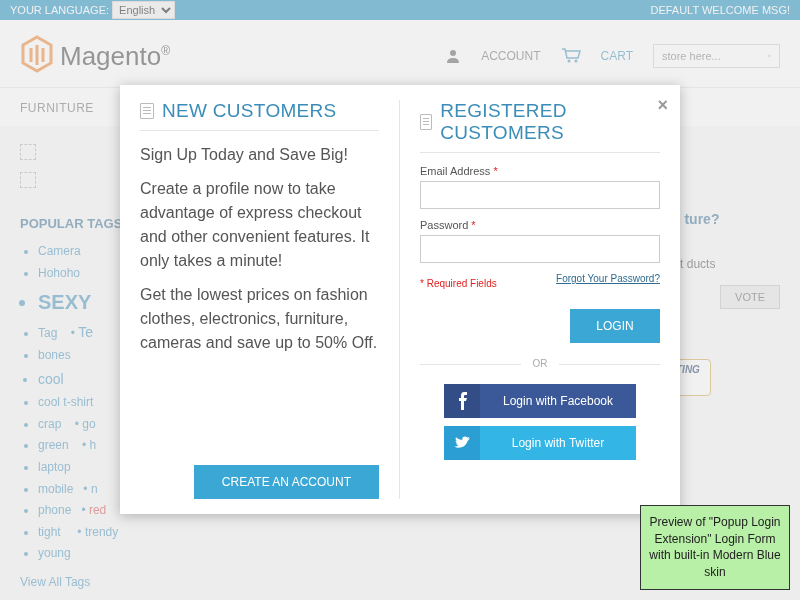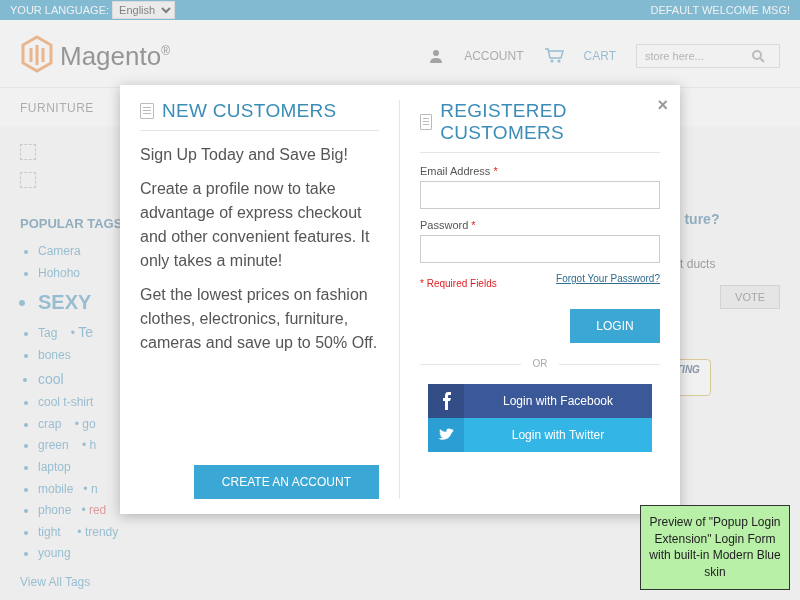--- a/index.html
+++ b/index.html
@@ -6,21 +6,21 @@
 body{width:800px;height:600px;overflow:hidden;position:relative;background:#f5f5f5}
 .topbar{background:#0985bb;height:20px;display:flex;align-items:center;justify-content:space-between;padding:0 10px;color:#fff;font-size:11px}
 .topbar select{font-size:11px;border:1px solid #ccc;padding:1px 2px}
 .header{background:#fff;padding:15px 20px 10px;display:flex;align-items:center;justify-content:space-between}
 .logo{display:flex;align-items:center;gap:6px}
 .logo-mark{display:inline-block}
 .logo-text{font-size:26px;color:#333;font-weight:400}
 .logo-text sup{font-size:12px}
 .header-right{display:flex;align-items:center;gap:20px;color:#666;font-size:12px}
 .header-link{display:flex;align-items:center;gap:20px;color:#3b8db8;cursor:pointer}
-.searchbox{border:1px solid #ccc;padding:4px 8px;width:144px;display:flex;align-items:center;gap:6px}
+.searchbox{border:1px solid #ccc;padding:4px 8px;width:127px;display:flex;align-items:center;gap:6px}
 .searchbox input{border:none;outline:none;font-size:11px;width:100px;color:#888}
 .nav{background:#fff;border-top:1px solid #e5e5e5;padding:10px 20px}
 .nav-item{color:#666;font-size:12px;letter-spacing:.5px}
 .bgcontent{position:absolute;top:130px;left:0;right:0;bottom:0;padding:10px 20px;display:flex;gap:20px}
 .leftcol{width:150px}
 .taghdr{color:#2e6b8f;font-size:13px;font-weight:bold;margin:20px 0 10px}
 .tags{list-style:disc;padding-left:18px;color:#3b8db8;font-size:12px;line-height:1.8}
 .tags li{cursor:pointer}
 .tags .big{font-size:20px;font-weight:bold}
 .tags .med{font-size:14px}
@@ -48,21 +48,21 @@
 .flabel{font-size:11px;color:#555;margin-bottom:4px;display:block}
 .req{color:#e02020}
 .finput{width:100%;border:1px solid #ccc;padding:6px;font-size:12px}
 .reqtext{color:#e02020;font-size:10px}
 .forgot{color:#2e6b8f;font-size:10px;text-decoration:underline;float:right;cursor:pointer}
 .bluebtn{background:#3ba7d4;color:#fff;border:none;padding:10px 28px;font-size:12px;cursor:pointer;display:block;margin:35px 0 0 auto}
 .loginbtn{background:#3ba7d4;color:#fff;border:none;padding:10px 0;font-size:12px;cursor:pointer;width:90px;display:block;margin:18px 0 0 auto}
 .ordiv{text-align:center;color:#aaa;font-size:10px;margin:15px 0;position:relative}
 .ordiv::before,.ordiv::after{content:"";position:absolute;top:50%;width:42%;height:1px;background:#e5e5e5}
 .ordiv::before{left:0}.ordiv::after{right:0}
-.social{display:flex;align-items:center;margin:0 auto 0;width:224px;cursor:pointer}
+.social{display:flex;align-items:center;margin:0 auto 8px;width:192px;cursor:pointer}
 .social .sicon{width:36px;height:34px;display:flex;align-items:center;justify-content:center;color:#fff}
 .social .slabel{flex:1;text-align:center;color:#fff;font-size:12px;line-height:34px}
 .fb .sicon{background:#334d86}.fb .slabel{background:#3b5998}
 .tw .sicon{background:#2b9fd4}.tw .slabel{background:#33b5e5}
 .annotation{position:absolute;bottom:10px;right:10px;width:150px;background:#b9f0a8;border:1px solid #333;padding:8px;font-size:12px;text-align:center;color:#222;line-height:1.4}
 .brokenimg{display:inline-block;width:16px;height:16px;border:1px dashed #aaa;margin:4px 0;position:relative}
 .clearfix::after{content:"";display:table;clear:both}
 </style>
 </head>
 <body>

